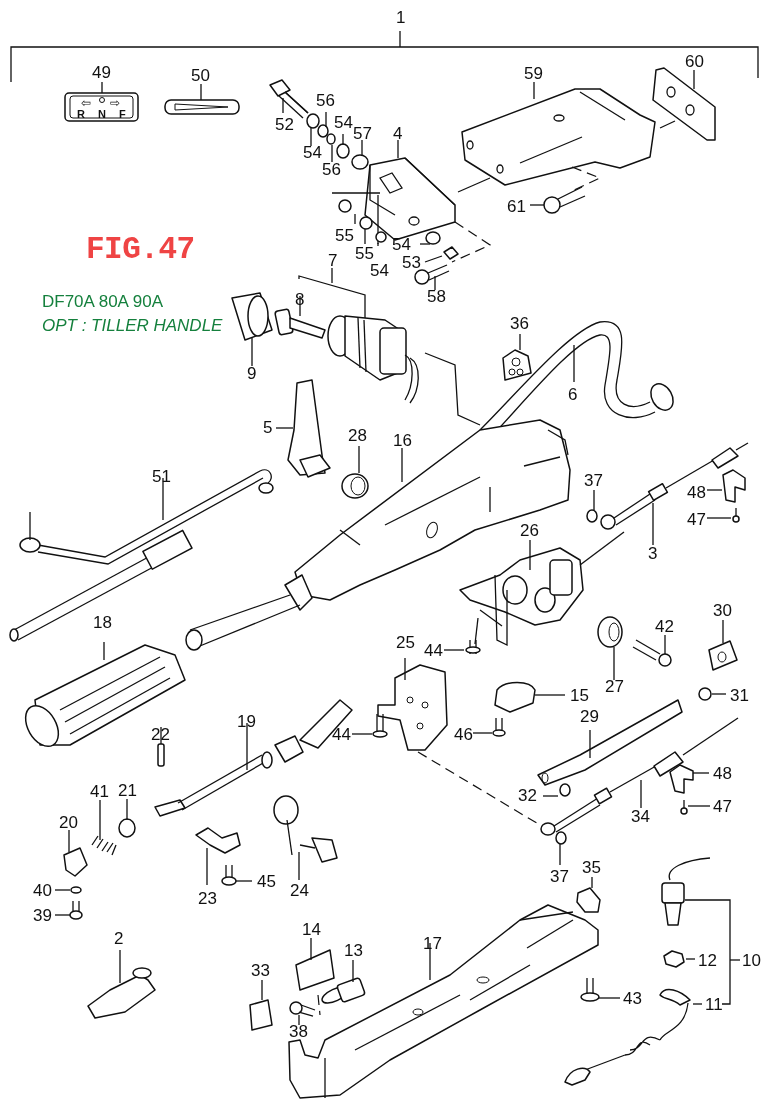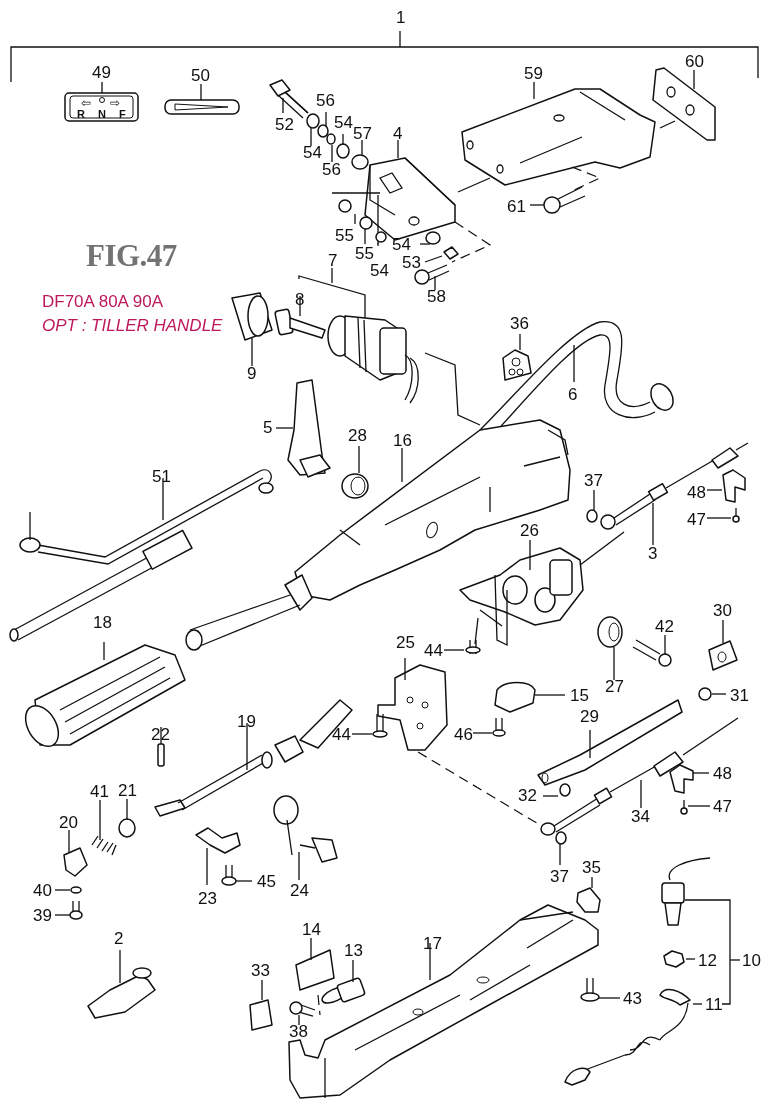--- a/index.html
+++ b/index.html
@@ -1,19 +1,19 @@
 <!DOCTYPE html>
 <html><head>
   <meta charset="utf-8">
   <style>
     html, body { margin: 0; padding: 0; background: #ffffff; }
     body { width: 776px; height: 1108px; overflow: hidden; position: relative; }
     #canvas { position: absolute; left: 0; top: 0; width: 776px; height: 1108px; }
-    .fig-title { position: absolute; left: 86px; top: 238px; font-family: Liberation Serif, serif; font-weight: bold; font-size: 31px; color: #737373; letter-spacing: -0.5px; }
-    .fig-sub { position: absolute; left: 42px; font-family: "Liberation Sans", sans-serif; font-size: 17px; color: #be185d; }
+    .fig-title { position: absolute; left: 86px; top: 232px; font-family: Liberation Mono, monospace; font-weight: bold; font-size: 31px; color: #ef4444; letter-spacing: -0.5px; }
+    .fig-sub { position: absolute; left: 42px; font-family: "Liberation Sans", sans-serif; font-size: 17px; color: #15803d; }
     .fig-sub.l1 { top: 292px; }
     .fig-sub.l2 { top: 316px; font-style: italic; }
     svg text { font-family: "Liberation Sans", sans-serif; font-size: 17px; fill: #111; }
     .ln { stroke: #111; stroke-width: 1.3; fill: none; }
     .pt { stroke: #111; stroke-width: 1.5; fill: #fff; stroke-linejoin: round; }
     .ptf { stroke: #111; stroke-width: 1.3; fill: #fff; }
     .dash { stroke: #111; stroke-width: 1.2; fill: none; stroke-dasharray: 10 6; }
     .thin { stroke: #111; stroke-width: 1; fill: none; }
   </style>
 </head>

